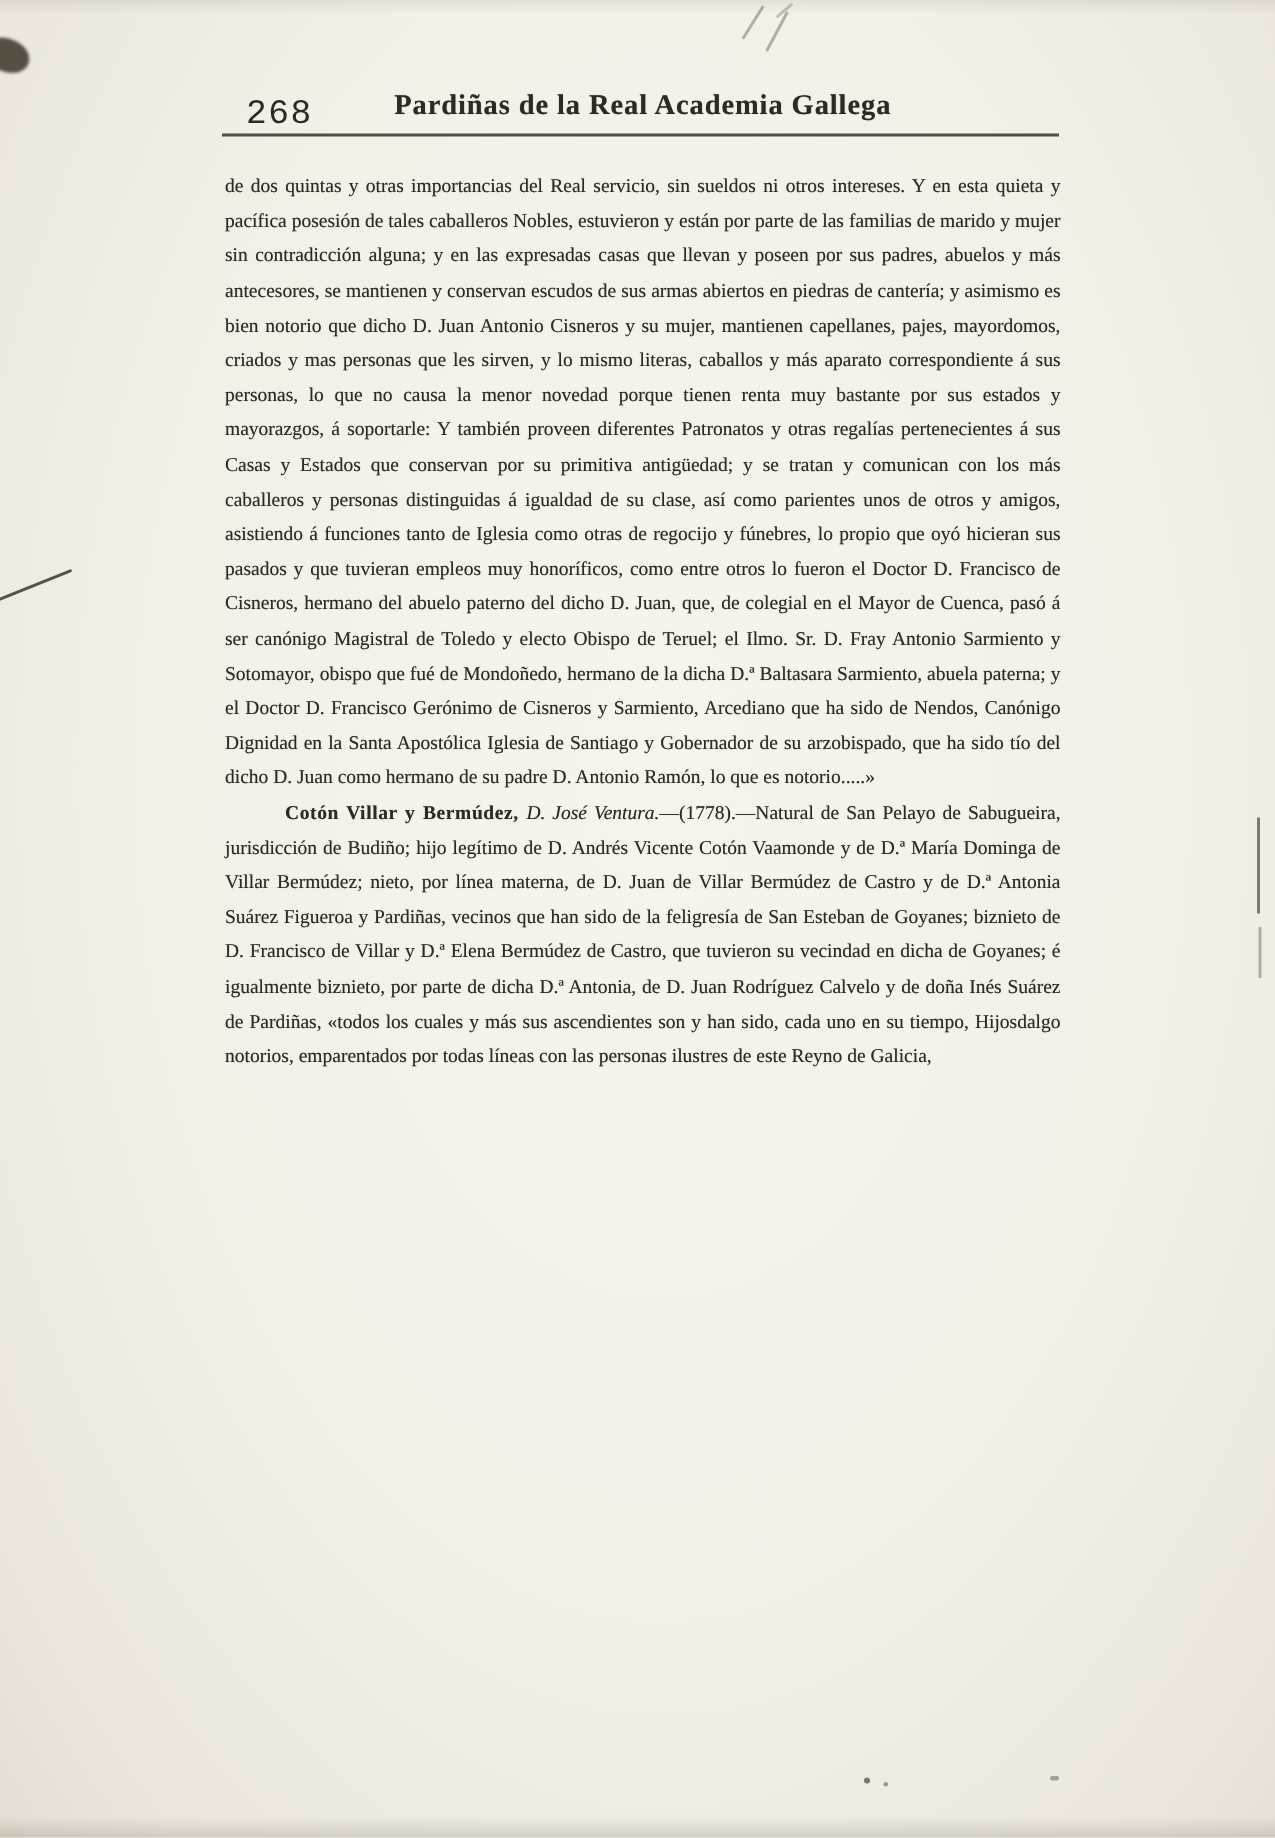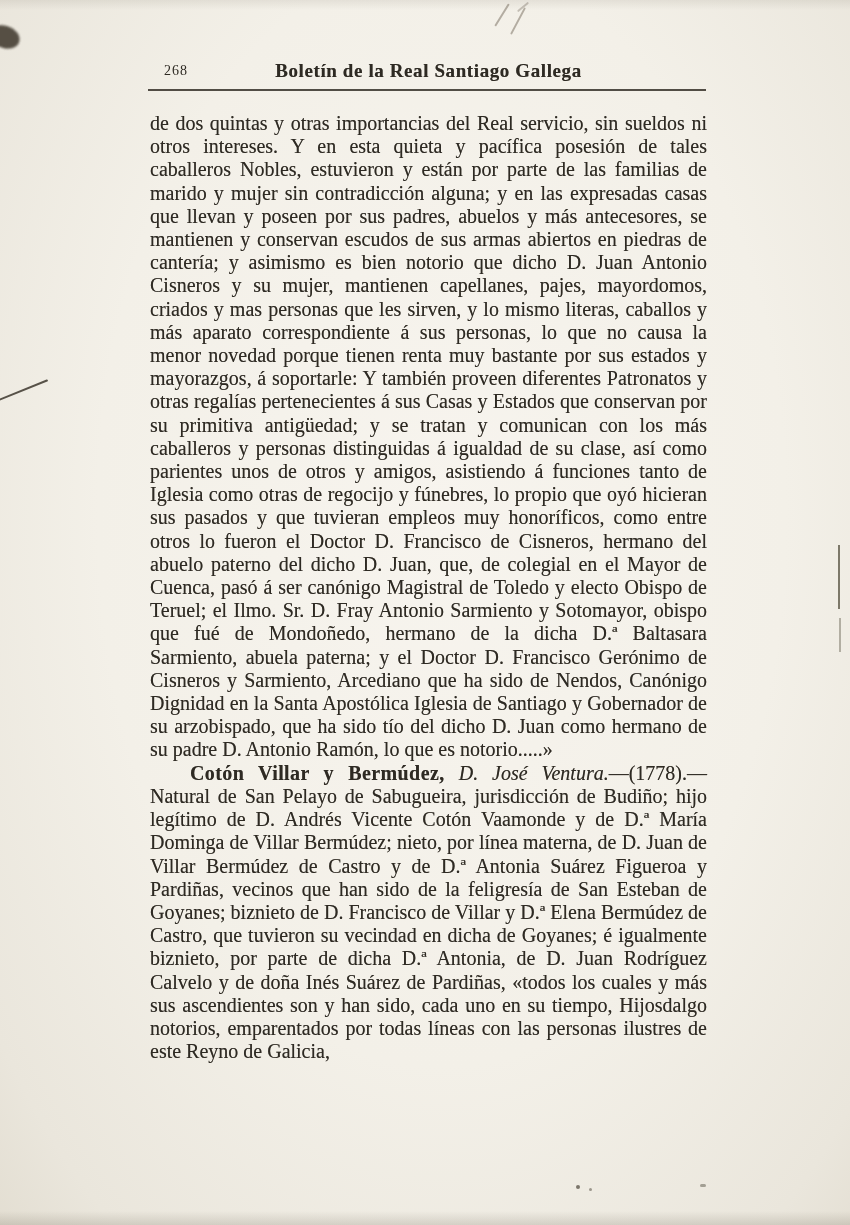--- a/index.html
+++ b/index.html
@@ -22,22 +22,23 @@
     position: absolute;
     top: 60px;
     left: 150px;
     width: 557px;
     height: 28px;
   }
   .page-number {
     position: absolute;
     left: 14px;
     top: 3px;
-    font-size: 14px;
+    font-size: 23px;
     letter-spacing: 1px;
+    font-family: Liberation Mono, monospace;
   }
   .journal-title {
     text-align: center;
     font-size: 19px;
     font-weight: bold;
     letter-spacing: 0.6px;
     text-shadow: 0 0 0.5px rgba(46,42,35,0.55);
   }
   .header-rule {
     position: absolute;
@@ -47,21 +48,21 @@
     height: 0;
     border-top: 2px solid #3a352d;
     opacity: 0.88;
   }
   
   .text-block {
     position: absolute;
     top: 112px;
     left: 150px;
     width: 557px;
-    font-size: 20px;
+    font-size: 13px;
     line-height: 23.2px;
     text-align: justify;
     text-shadow: 0 0 0.45px rgba(46,42,35,0.5);
   }
   .par { margin: 0; }
   .entry {
     text-indent: 40px;
   }
   .entry-head {
     font-weight: bold;
@@ -120,21 +121,21 @@
     background: linear-gradient(to top, rgba(90,82,66,0) 0%, rgba(90,82,66,0.10) 100%);
   }
 </style>
 </head>
 <body>
 
 <div class="page">
 
   <div class="page-header">
     <span class="page-number">268</span>
-    <div class="journal-title">Boletín de la Real Santiago Gallega</div>
+    <div class="journal-title">Pardiñas de la Real Academia Gallega</div>
   </div>
 
   <div class="header-rule"></div>
 
   <div class="text-block">
     <p class="par">de dos quintas y otras importancias del Real servicio, sin sueldos ni otros intereses. Y en esta quieta y pacífica posesión de tales caballeros Nobles, estuvieron y están por parte de las familias de marido y mujer sin contradicción alguna; y en las expresadas casas que llevan y poseen por sus padres, abuelos y más antecesores, se mantienen y conservan escudos de sus armas abiertos en piedras de cantería; y asimismo es bien notorio que dicho D. Juan Antonio Cisneros y su mujer, mantienen capellanes, pajes, mayordomos, criados y mas personas que les sirven, y lo mismo literas, caballos y más aparato correspondiente á sus personas, lo que no causa la menor novedad porque tienen renta muy bastante por sus estados y mayorazgos, á soportarle: Y también proveen diferentes Patronatos y otras regalías pertenecientes á sus Casas y Estados que conservan por su primitiva antigüedad; y se tratan y comunican con los más caballeros y personas distinguidas á igualdad de su clase, así como parientes unos de otros y amigos, asistiendo á funciones tanto de Iglesia como otras de regocijo y fúnebres, lo propio que oyó hicieran sus pasados y que tuvieran empleos muy honoríficos, como entre otros lo fueron el Doctor D. Francisco de Cisneros, hermano del abuelo paterno del dicho D. Juan, que, de colegial en el Mayor de Cuenca, pasó á ser canónigo Magistral de Toledo y electo Obispo de Teruel; el Ilmo. Sr. D. Fray Antonio Sarmiento y Sotomayor, obispo que fué de Mondoñedo, hermano de la dicha D.ª Baltasara Sarmiento, abuela paterna; y el Doctor D. Francisco Gerónimo de Cisneros y Sarmiento, Arcediano que ha sido de Nendos, Canónigo Dignidad en la Santa Apostólica Iglesia de Santiago y Gobernador de su arzobispado, que ha sido tío del dicho D. Juan como hermano de su padre D. Antonio Ramón, lo que es notorio.....»</p>
     <p class="par entry"><b class="entry-head">Cotón Villar y Bermúdez, </b><i class="entry-name">D. José Ventura.</i><span>—(1778).—Natural de San Pelayo de Sabugueira, jurisdicción de Budiño; hijo legítimo de D. Andrés Vicente Cotón Vaamonde y de D.ª María Dominga de Villar Bermúdez; nieto, por línea materna, de D. Juan de Villar Bermúdez de Castro y de D.ª Antonia Suárez Figueroa y Pardiñas, vecinos que han sido de la feligresía de San Esteban de Goyanes; biznieto de D. Francisco de Villar y D.ª Elena Bermúdez de Castro, que tuvieron su vecindad en dicha de Goyanes; é igualmente biznieto, por parte de dicha D.ª Antonia, de D. Juan Rodríguez Calvelo y de doña Inés Suárez de Pardiñas, «todos los cuales y más sus ascendientes son y han sido, cada uno en su tiempo, Hijosdalgo notorios, emparentados por todas líneas con las personas ilustres de este Reyno de Galicia,</span></p>
   </div>
 
   <div class="artifact corner-blot"></div>

